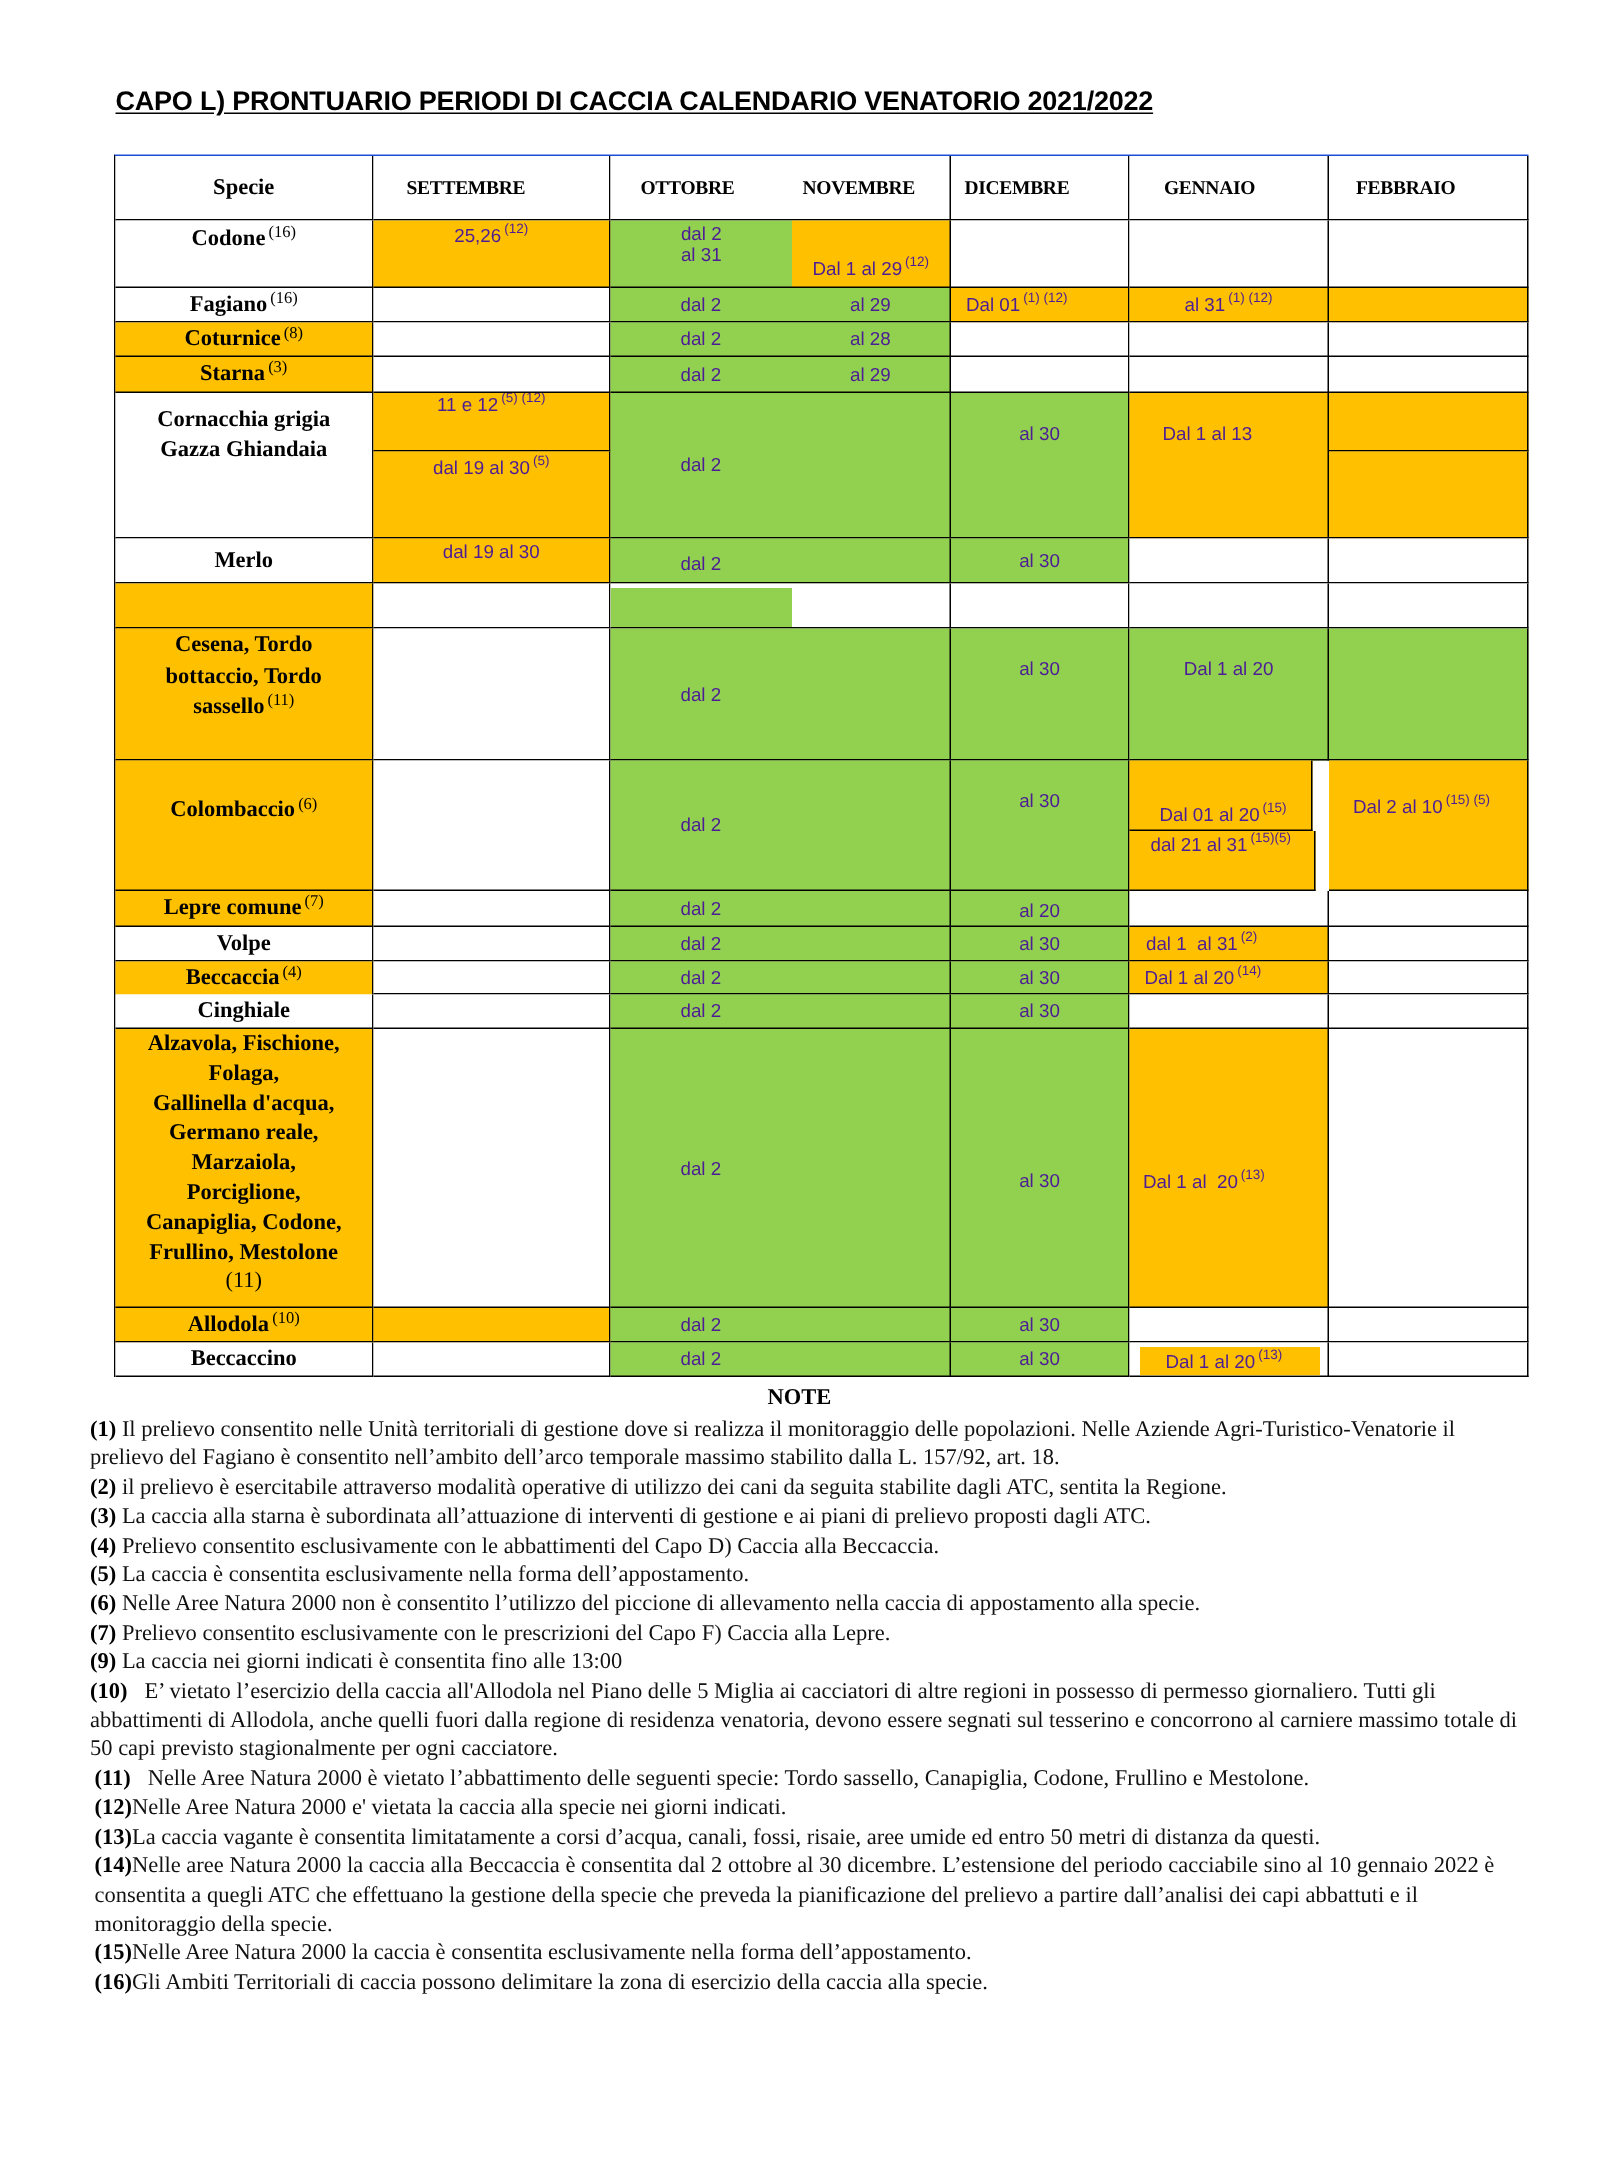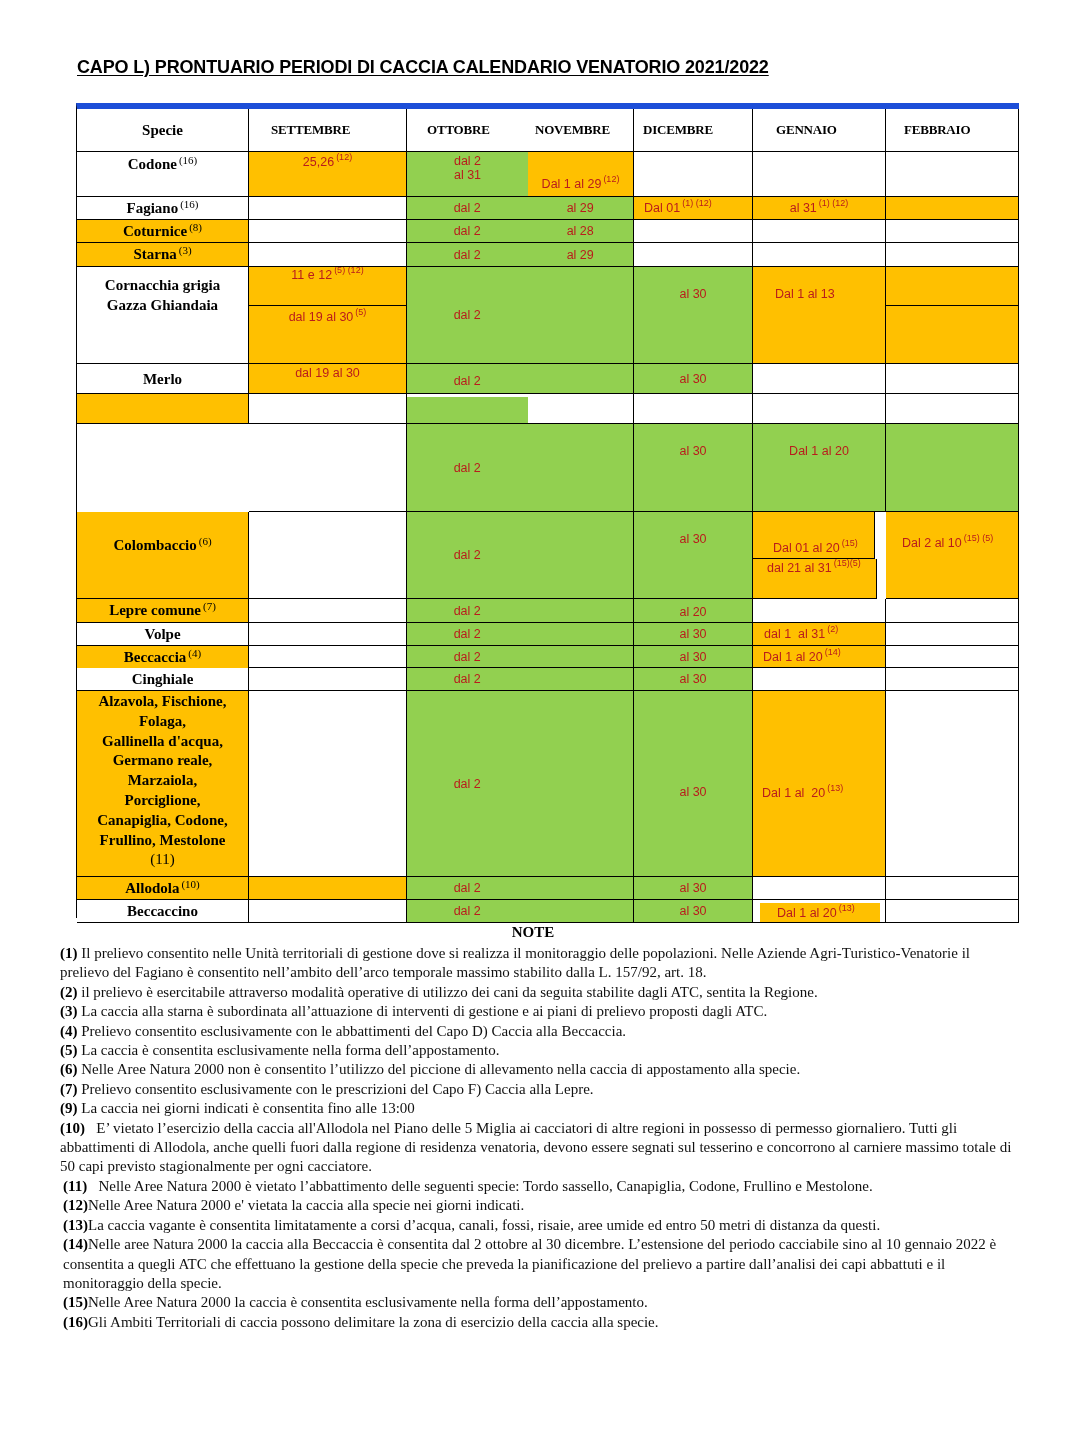--- a/index.html
+++ b/index.html
@@ -1,31 +1,31 @@
 <!DOCTYPE html>
 <html><head>
 <meta charset="utf-8">
 <style>
   html,body{margin:0;padding:0;background:#fff;}
   .page{position:relative;width:1080px;height:1447px;background:#fff;overflow:hidden;color:#000;}
   .title{position:absolute;left:77px;top:56px;font:bold 18px "Liberation Sans",sans-serif;letter-spacing:-0.15px;text-decoration:underline;text-underline-offset:2px;white-space:nowrap;line-height:22px;}
-  .tbl{position:absolute;left:76px;top:103px;width:943px;height:815px;border-top:6px solid #1d4ed8;border-left:1px solid #000;box-sizing:border-box;}
+  .tbl{position:absolute;left:76px;top:103px;width:943px;height:815px;border-top:1px solid #1d4ed8;border-left:1px solid #000;box-sizing:border-box;}
   .c{position:absolute;box-sizing:border-box;border-right:1px solid #000;border-bottom:1px solid #000;background:#fff;display:flex;justify-content:center;align-items:center;overflow:hidden;}
   .g{background:#92D050;}
   .o{background:#FFC000;}
   .nb{border-right:none;}
   .nbb{border-bottom:none;}
   .top{align-items:flex-start;}
   .bot{align-items:flex-end;}
   .left{justify-content:flex-start;}
   .col{flex-direction:column;}
   .sp{font:bold 15px "Liberation Serif",serif;text-align:center;line-height:18px;}
   .hd{font:bold 13px "Liberation Serif",serif;letter-spacing:-0.2px;}
   .hs{font:bold 15px "Liberation Serif",serif;}
-  .tx{font:12.5px "Liberation Sans",sans-serif;color:#b91c1c;white-space:nowrap;text-align:right;}
+  .tx{font:12.5px "Liberation Sans",sans-serif;color:#4c1d95;white-space:nowrap;text-align:right;}
   .su{font-size:9px;position:relative;top:-6px;margin-left:2px;}
   .spsu{font-size:11px;font-weight:normal;position:relative;top:-5px;margin-left:2px;}
   .sub2{display:flex;width:100%;height:100%;}
   .sub2 > span{display:flex;justify-content:center;align-items:center;}
   .s-ott{width:121px;}
   .s-nov{width:106px;}
   .lines{display:flex;flex-direction:column;align-items:center;}
   .note-head{position:absolute;left:0;top:924px;width:1066px;text-align:center;font:bold 15px "Liberation Serif",serif;}
   .notes{position:absolute;left:60px;top:944px;width:958px;font:15px "Liberation Serif",serif;line-height:19.4px;color:#111;}
   .notes .n{margin:0;}
@@ -173,20 +173,27 @@
 
     <div class="c o" style="left:0;top:285px;width:172px;height:30px;"></div>
     <div class="c" style="left:172px;top:285px;width:158px;height:30px;"></div>
     <div class="c" style="left:330px;top:285px;width:227px;height:30px;">
         <div class="g" style="position:absolute;left:0;top:3px;width:121px;bottom:0;"></div>
       </div>
     <div class="c" style="left:557px;top:285px;width:119px;height:30px;"></div>
     <div class="c" style="left:676px;top:285px;width:133px;height:30px;"></div>
     <div class="c" style="left:809px;top:285px;width:133px;height:30px;"></div>
 
+    <div class="c top sp o" style="left:0;top:315px;width:172px;height:88px;padding-top:1px;">
+        <div class="lines" style="line-height:20.5px;">
+          <span>Cesena, Tordo</span>
+          <span>bottaccio, Tordo</span>
+          <span><span>sassello</span><span class="spsu">(11)</span></span>
+        </div>
+      </div>
     <div class="c" style="left:172px;top:315px;width:158px;height:88px;"></div>
     <div class="c g" style="left:330px;top:315px;width:227px;height:88px;">
         <div class="sub2">
           <span class="s-ott tx">dal 2</span>
           <span class="s-nov"></span>
         </div>
       </div>
     <div class="c top g" style="left:557px;top:315px;width:119px;height:88px;padding-top:20px;">
         <span class="tx">al 30</span>
       </div>

